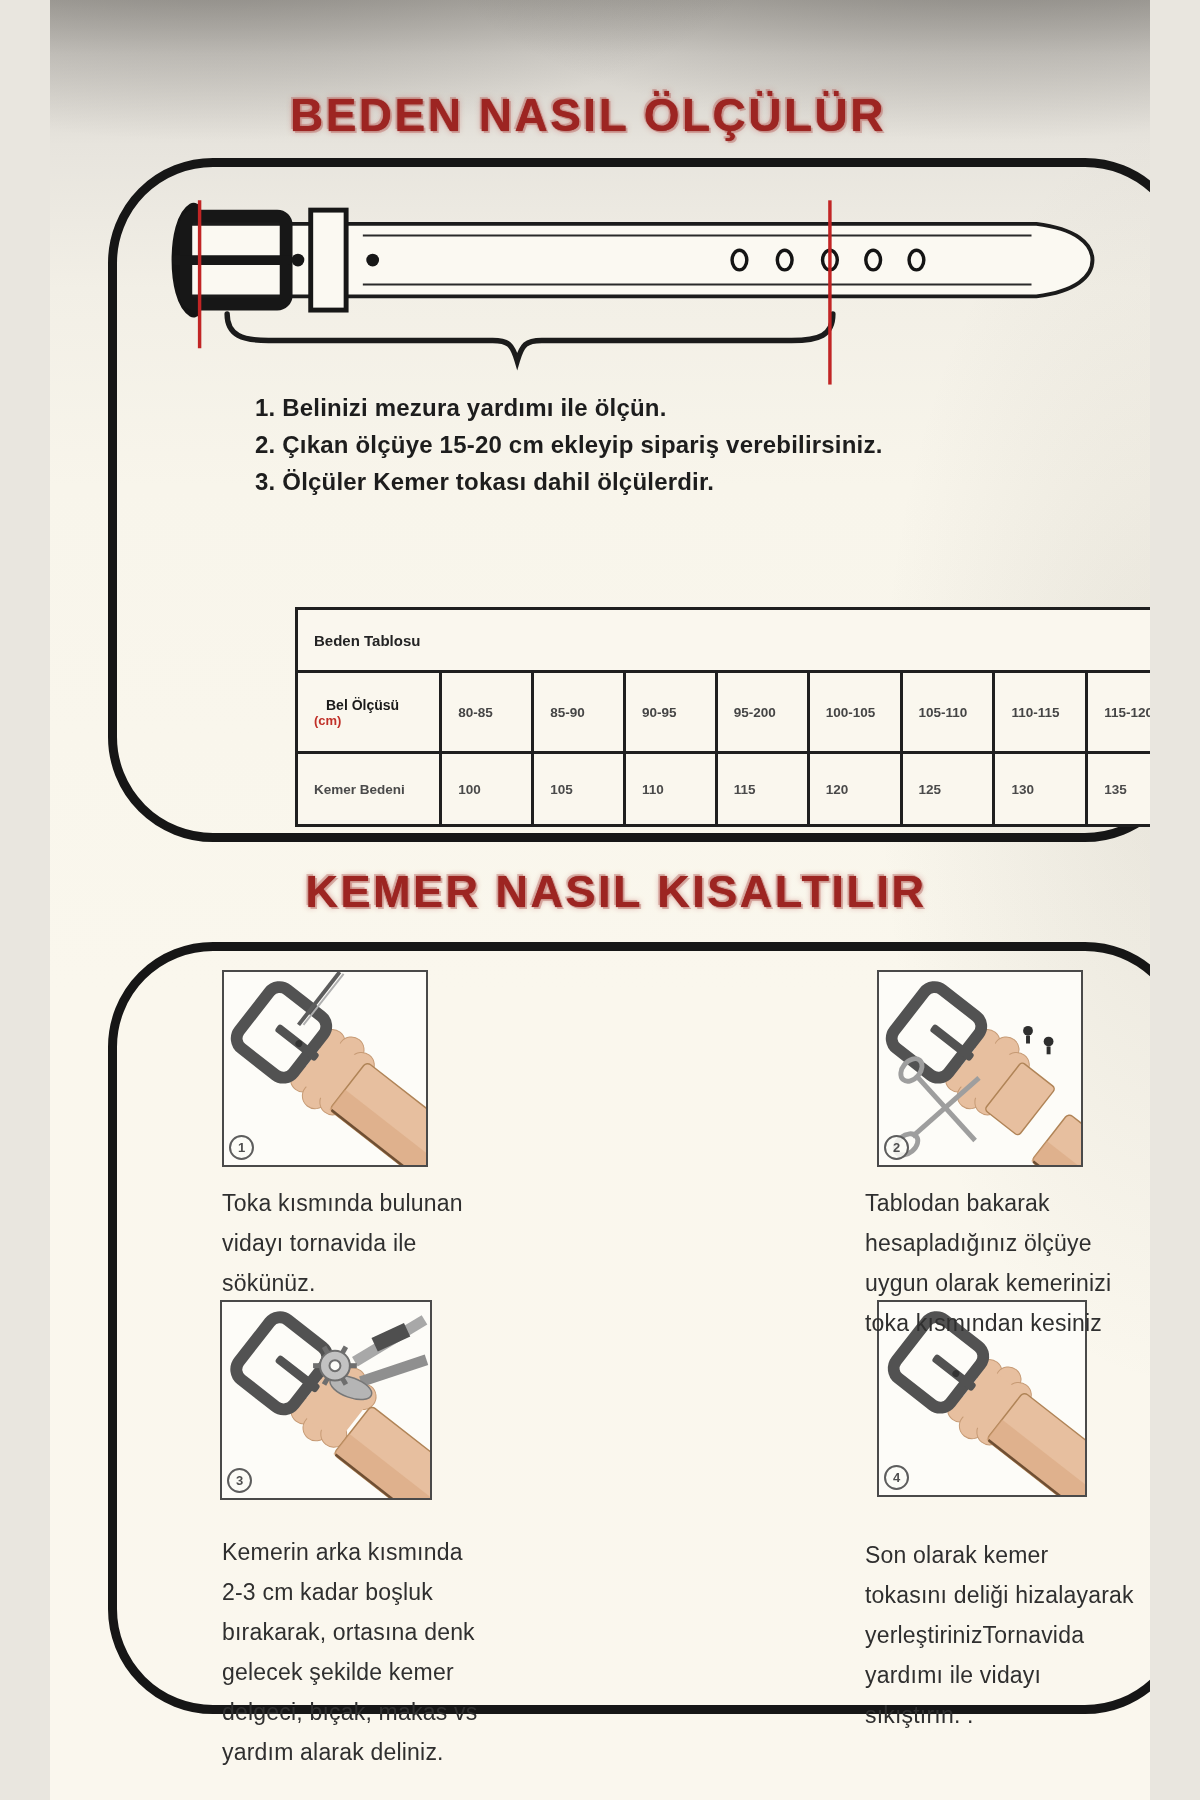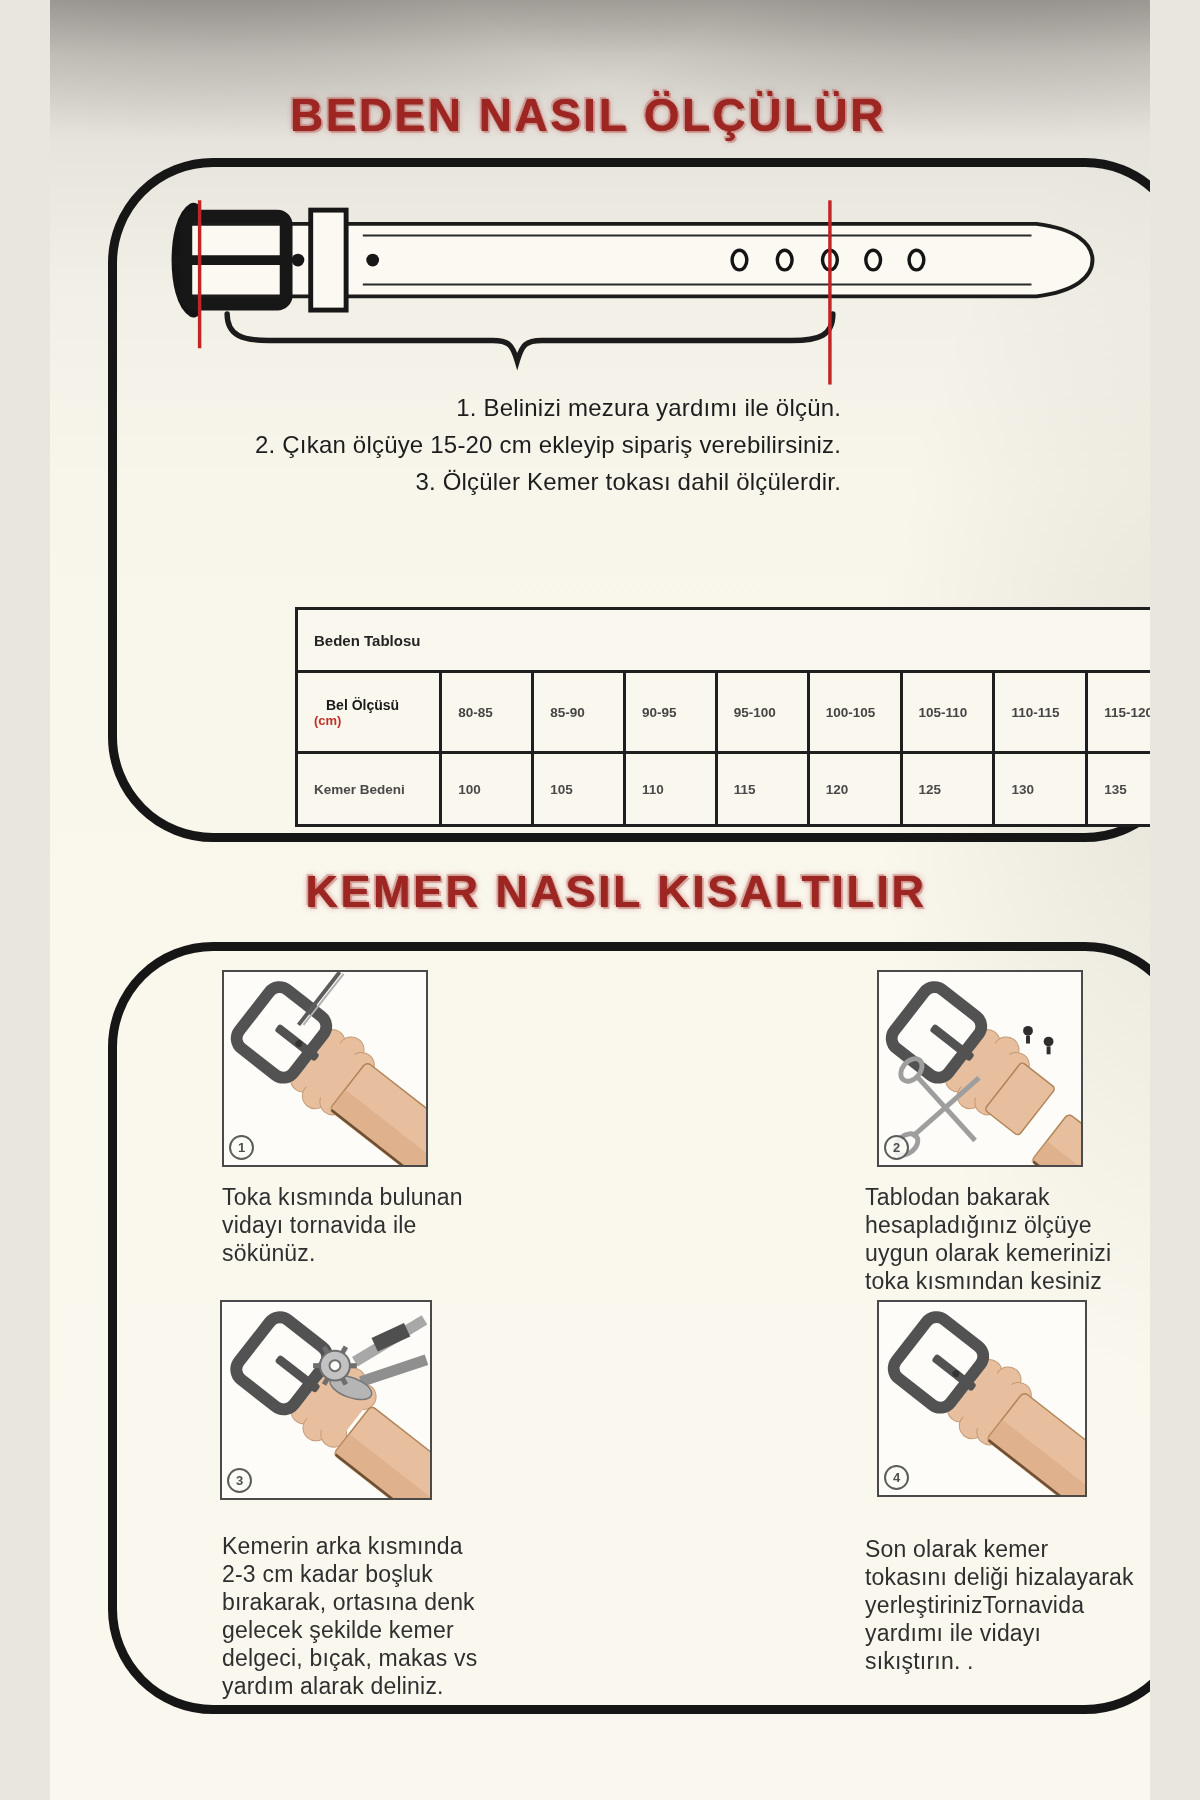--- a/index.html
+++ b/index.html
@@ -25,22 +25,22 @@
     position:absolute; left:58px; width:1082px; box-sizing:border-box;
     border:9px solid #161616; border-radius:105px;
   }
   .box1 { top:158px; height:684px; }
   .box2 { top:942px; height:772px; }
 
   .belt-svg { position:absolute; left:0px; top:0px; width:1062px; height:245px; }
 
   .instructions { position:absolute; left:138px; top:228px; }
   .instr-line {
-    font-size:24px; line-height:26px; font-weight:normal; color:#1d1d1d;
-    letter-spacing:.2px; margin-bottom:11px; white-space:nowrap;text-align:right;
+    font-size:24px; line-height:26px; font-weight:bold; color:#1d1d1d;
+    letter-spacing:.2px; margin-bottom:11px; white-space:nowrap;
   }
 
   table.size-table {
     position:absolute; left:178px; top:440px;
     border-collapse:collapse; border:3px solid #1f1f1f; background:#faf7ee;
   }
   table.size-table th, table.size-table td {
     border:3px solid #1f1f1f; text-align:left; vertical-align:middle; padding:16px;
   }
   .tbl-title { height:28px; font-size:15px; font-weight:bold; color:#242424; }
@@ -64,21 +64,21 @@
 
   .step-num {
     position:absolute; left:5px; bottom:5px; width:21px; height:21px;
     border:2px solid #5d5d5d; border-radius:50%;
     display:flex; align-items:center; justify-content:center;
     font-size:13px; font-weight:bold; color:#4f4f4f; background:rgba(252,251,247,.85);
     z-index:2;
   }
 
   .caption {
-    position:absolute; font-size:23px; line-height:28px; color:#2f2f2f;
+    position:absolute; font-size:23px; line-height:40px; color:#2f2f2f;
     letter-spacing:.2px; white-space:pre-line;
   }
   .c1 { left:105px; top:232px; }
   .c2 { left:748px; top:232px; }
   .c3 { left:105px; top:581px; }
   .c4 { left:748px; top:584px; }
 </style>
 </head>
 <body>
 
@@ -128,21 +128,21 @@
         <th class="tbl-title" colspan="9">Beden Tablosu</th>
       </tr>
       <tr class="row-waist">
         <td class="lbl-col">
           <span class="lbl-main">Bel Ölçüsü</span>
           <span class="lbl-unit">(cm)</span>
         </td>
         <td class="data-col">80-85</td>
         <td class="data-col">85-90</td>
         <td class="data-col">90-95</td>
-        <td class="data-col">95-100</td>
+        <td class="data-col">95-200</td>
         <td class="data-col">100-105</td>
         <td class="data-col">105-110</td>
         <td class="data-col">110-115</td>
         <td class="data-col">115-120</td>
       </tr>
       <tr class="row-size">
         <td class="lbl-col lbl-one">Kemer Bedeni</td>
         <td class="data-col">100</td>
         <td class="data-col">105</td>
         <td class="data-col">110</td>

